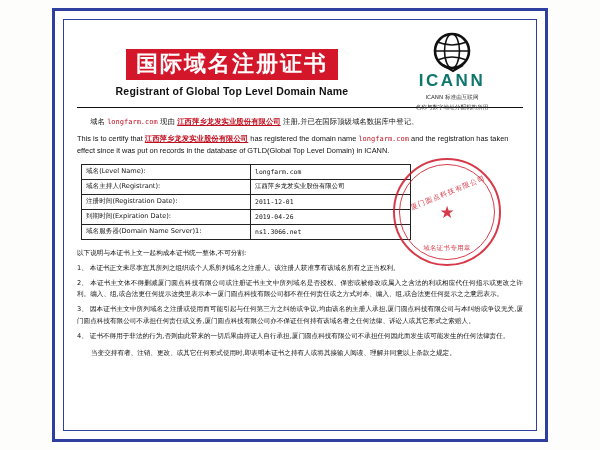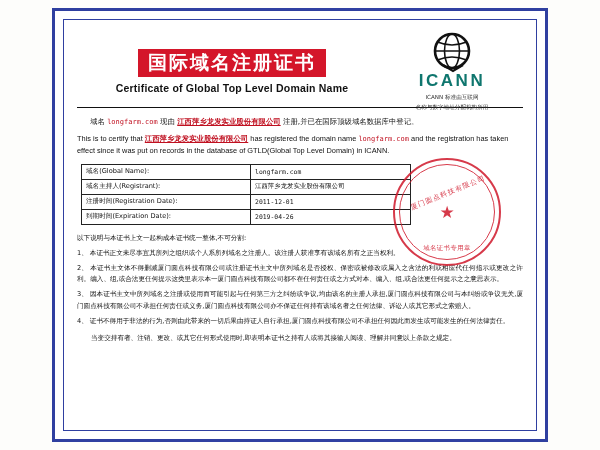--- a/index.html
+++ b/index.html
@@ -27,21 +27,21 @@
   }
   .content{
     position:absolute;left:22px;top:18px;right:22px;bottom:14px;
   }
 
   
   .header{position:relative;height:76px;}
   .title-block{position:absolute;left:30px;top:20px;width:250px;text-align:center;}
   .title-cn{
     font-family:"DejaVu Sans", sans-serif;
-    font-size:19px;font-weight:bold;color:#ffffff;
+    font-size:22px;font-weight:bold;color:#ffffff;
     background:#d4162a;
     display:inline-block;
     padding:3px 10px 4px 10px;
     letter-spacing:2px;
     line-height:1.1;
     text-align:center;
   }
   .title-en{
     margin-top:5px;font-size:10.5px;color:#111;font-weight:bold;
     letter-spacing:.2px;
@@ -127,21 +127,21 @@
 <body>
 
 <div class="page">
   <div class="outer-border">
     <div class="inner-border"></div>
     <div class="content">
 
       <div class="header">
         <div class="title-block">
           <div class="title-cn">国际域名注册证书</div>
-          <div class="title-en">Certificate of Global Top Level Domain Name</div>
+          <div class="title-en">Registrant of Global Top Level Domain Name</div>
         </div>
         <div class="icann-block">
           <svg class="globe" width="46" height="42" viewBox="0 0 46 42">
             <circle cx="23" cy="20" r="17" fill="none" stroke="#111" stroke-width="2.6"></circle>
             <ellipse cx="23" cy="20" rx="7.5" ry="17" fill="none" stroke="#111" stroke-width="1.6"></ellipse>
             <line x1="6" y1="20" x2="40" y2="20" stroke="#111" stroke-width="1.6"></line>
             <path d="M8.5 11 Q23 17 37.5 11" fill="none" stroke="#111" stroke-width="1.4"></path>
             <path d="M8.5 29 Q23 23 37.5 29" fill="none" stroke="#111" stroke-width="1.4"></path>
             <path d="M14 34 L24 40 L34 34" fill="none" stroke="#111" stroke-width="2.2"></path>
           </svg>
@@ -166,34 +166,38 @@
         <span class="u-red">江西萍乡龙发实业股份有限公司</span>
         <span>has registered the domain name</span>
         <span class="mono">longfarm.com</span>
         <span>and the registration has taken effect since it was put on records in the database of GTLD(Global Top Level Domain) in ICANN.</span>
       </p>
 
       <div class="table-wrap">
         <table class="info">
           <tbody>
             <tr>
-              <td class="k">域名(Global Name):</td>
+              <td class="k">域名(Level Name):</td>
               <td class="v">longfarm.com</td>
             </tr>
             <tr>
               <td class="k">域名主持人(Registrant):</td>
               <td class="v">江西萍乡龙发实业股份有限公司</td>
             </tr>
             <tr>
               <td class="k">注册时间(Registration Date):</td>
               <td class="v">2011-12-01</td>
             </tr>
             <tr>
               <td class="k">到期时间(Expiration Date):</td>
               <td class="v">2019-04-26</td>
+            </tr>
+            <tr>
+              <td class="k">域名服务器(Domain Name Server)1:</td>
+              <td class="v">ns1.3066.net</td>
             </tr>
           </tbody>
         </table>
 
         <div class="seal">
           <div class="inner-ring"></div>
           <div class="star">★</div>
           <div class="seal-diag">厦门圆点科技有限公司</div>
           <div class="bottom-txt">域名证书专用章</div>
         </div>

